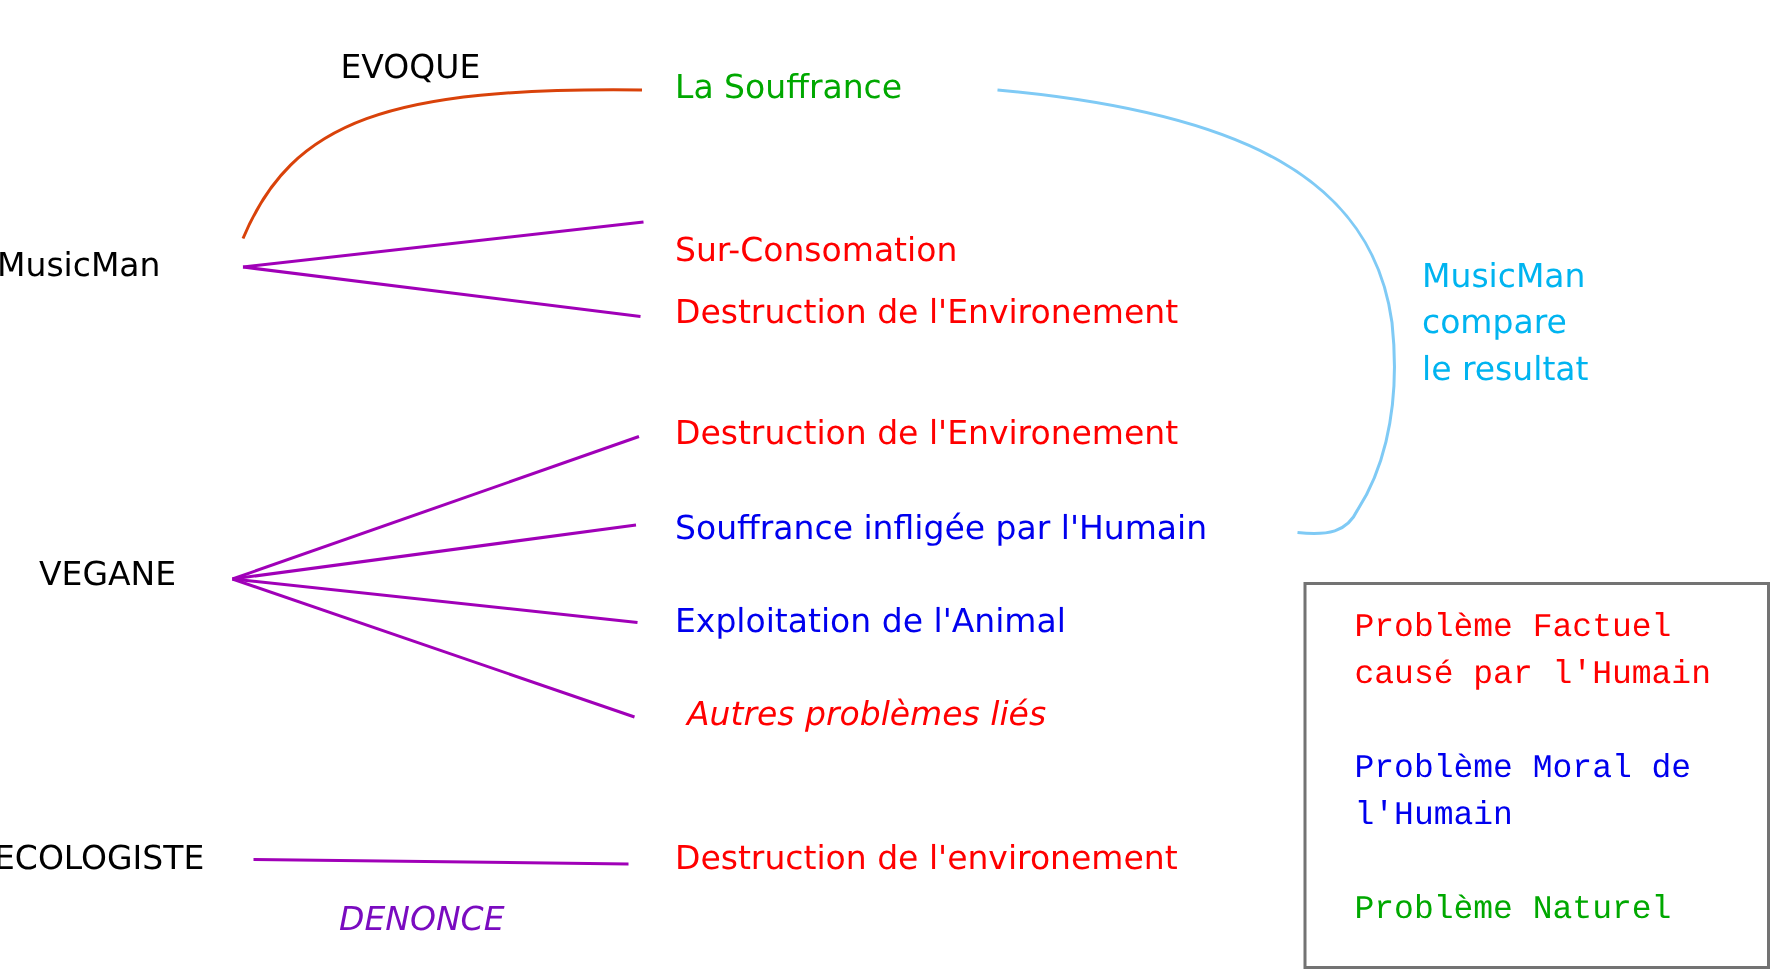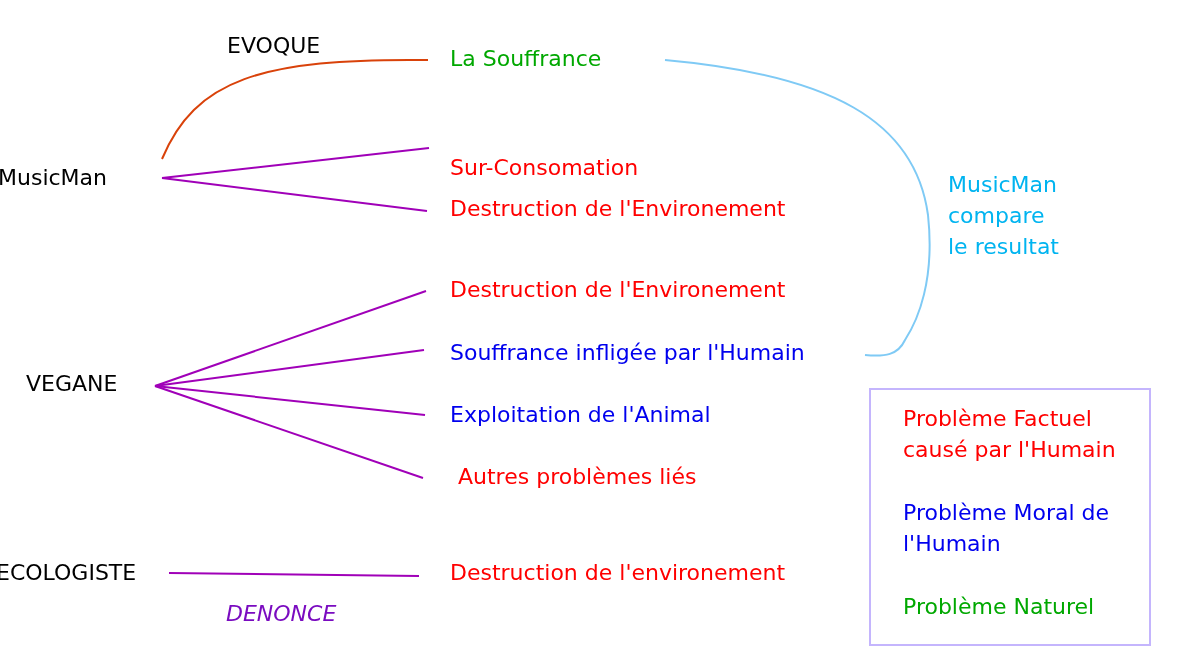--- a/index.html
+++ b/index.html
@@ -1,22 +1,22 @@
 <!DOCTYPE html>
 <html><head>
 <meta charset="utf-8">
 <style>
   html, body { margin: 0; padding: 0; background: #ffffff; }
   body { width: 1183px; height: 649px; position: relative; overflow: hidden;
          font-family: "DejaVu Sans", sans-serif; }
   #canvas { position: absolute; left: 0; top: 0; width: 1183px; height: 649px; }
   .t { position: absolute; font-size: 22px; line-height: 1; white-space: nowrap; }
   .actor { color: #000000; }
-  .legend-box { position: absolute; left: 869px; top: 388px; width: 282px; height: 258px;
-                border: 2px solid #c4b5fd; box-sizing: border-box; }
+  .legend-box { position: absolute; left: 869px; top: 388px; width: 311px; height: 258px;
+                border: 2px solid #737373; box-sizing: border-box; font-family: Liberation Mono, monospace; }
   .legend-item { position: absolute; left: 32px; font-size: 22px; line-height: 31px; white-space: nowrap; }
 </style>
 </head>
 <body>
 
 <svg id="canvas" width="1183" height="649" viewBox="0 0 1183 649">
 
   <path d="M 162 159 C 195 80, 260 58, 428 60" fill="none" stroke="#d9420a" stroke-width="2"></path>
 
   <line x1="162" y1="178" x2="429" y2="148" stroke="#a000b8" stroke-width="2"></line>
@@ -39,21 +39,21 @@
 <div class="t actor" style="left:14px; top:373px;margin-left:12px;">VEGANE</div>
 <div class="t actor" style="left:-4px; top:562px;">ECOLOGISTE</div>
 
 <div class="t" style="left:450px; top:48px; color:#00a800;">La Souffrance</div>
 <div class="t" style="left:450px; top:135px; color:#ff0000;margin-top:22px;">Sur-Consomation</div>
 <div class="t" style="left:450px; top:198px; color:#ff0000;">Destruction de l'Environement</div>
 
 <div class="t" style="left:450px; top:279px; color:#ff0000;">Destruction de l'Environement</div>
 <div class="t" style="left:450px; top:342px; color:#0000ee;text-align:right;">Souffrance infligée par l'Humain</div>
 <div class="t" style="left:450px; top:404px; color:#0000ee;">Exploitation de l'Animal</div>
-<div class="t" style="left:458px; top:466px; color:#ff0000;">Autres problèmes liés</div>
+<div class="t" style="left:458px; top:466px; color:#ff0000;font-style:italic;">Autres problèmes liés</div>
 
 <div class="t" style="left:450px; top:562px; color:#ff0000;">Destruction de l'environement</div>
 
 <div class="t" style="left:948px; top:174px; color:#00b4f0;">MusicMan</div>
 <div class="t" style="left:948px; top:205px; color:#00b4f0;">compare</div>
 <div class="t" style="left:948px; top:236px; color:#00b4f0;">le resultat</div>
 
 <div class="legend-box">
   <div class="legend-item" style="top:13px; color:#ff0000;">Problème Factuel</div>
   <div class="legend-item" style="top:44px; color:#ff0000;">causé par l'Humain</div>

